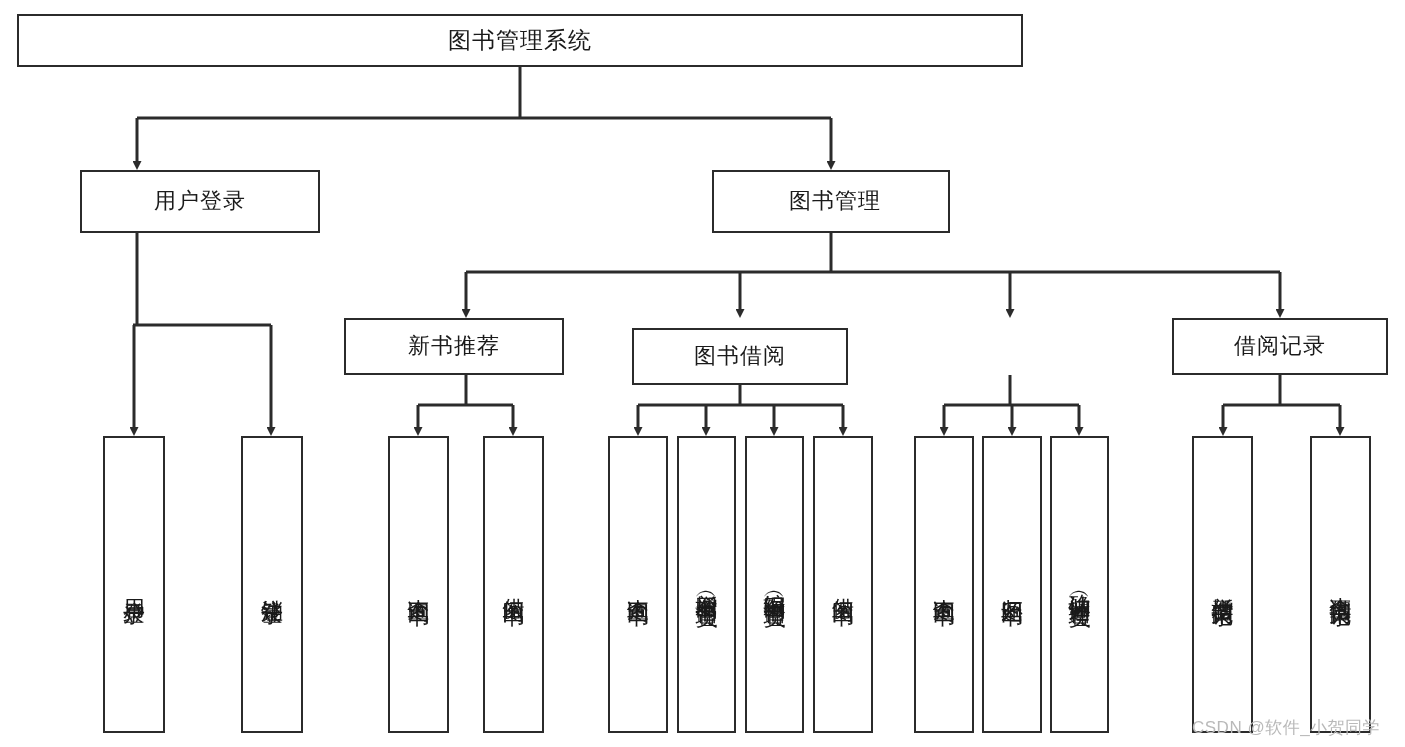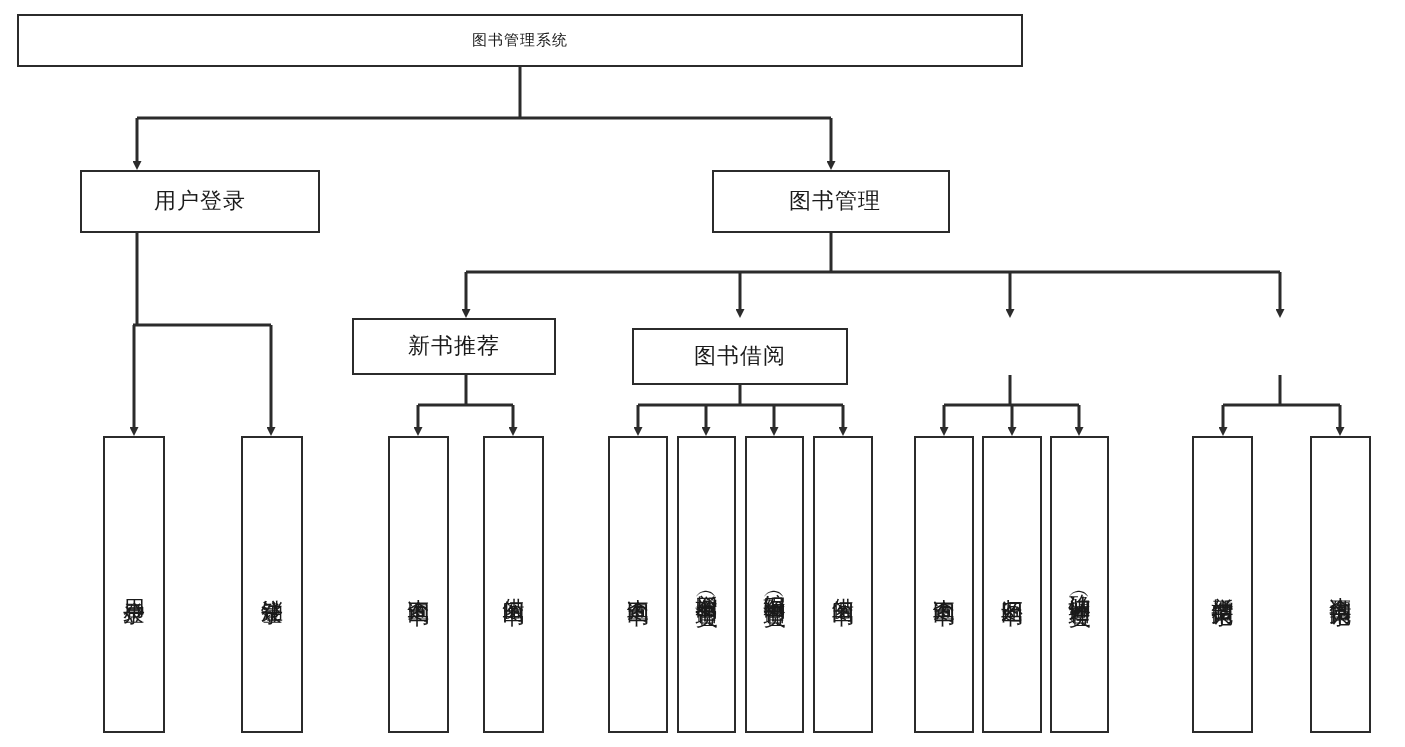--- a/index.html
+++ b/index.html
@@ -34,21 +34,21 @@
     align-items: center;
     justify-content: center;
     color: #1a1a1a;
   }
   .node.h {
     font-size: 22px;
     line-height: 1.1;
     letter-spacing: 1px;
   }
   .node.root {
-    font-size: 15px;
+    font-size: 23px;
     text-align: right;
   }
   .node.v {
     writing-mode: vertical-rl;
     text-orientation: upright;
     font-size: 22px;
     line-height: 1.18;
     letter-spacing: 2px;
     padding: 6px 0;
     align-items: center;
@@ -127,25 +127,28 @@
     <span>图书管理系统</span>
   </div>
 
   <div class="node h" style="left:80px; top:170px; width:240px; height:63px;">
     <span>用户登录</span>
   </div>
   <div class="node h" style="left:712px; top:170px; width:238px; height:63px;padding-left:8px;">
     <span>图书管理</span>
   </div>
 
-  <div class="node h" style="left:352px; top:318px; width:204px; height:57px;">
+  <div class="node h" style="left:344px; top:318px; width:220px; height:57px;">
     <span>新书推荐</span>
   </div>
   <div class="node h" style="left:632px; top:328px; width:216px; height:57px;">
     <span>图书借阅</span>
+  </div>
+  <div class="node h" style="left:1172px; top:318px; width:216px; height:57px;">
+    <span>借阅记录</span>
   </div>
 
   <div class="node v" style="left:103px; top:436px; width:62px; height:297px;">
     <span class="vtext">用户登录</span>
   </div>
   <div class="node v" style="left:241px; top:436px; width:62px; height:297px;">
     <span class="vtext">注销登录</span>
   </div>
 
   <div class="node v" style="left:388px; top:436px; width:61px; height:297px;">
@@ -178,14 +181,15 @@
     <span class="vtext">确认归还（管理员）</span>
   </div>
 
   <div class="node v" style="left:1192px; top:436px; width:61px; height:297px;">
     <span class="vtext">新增借阅记录</span>
   </div>
   <div class="node v" style="left:1310px; top:436px; width:61px; height:297px;">
     <span class="vtext">查询借阅记录</span>
   </div>
 
+  <div class="watermark" style="left:1192px; top:716px;">CSDN @软件_小贺同学</div>
 
 </div>
 
 </body></html>

